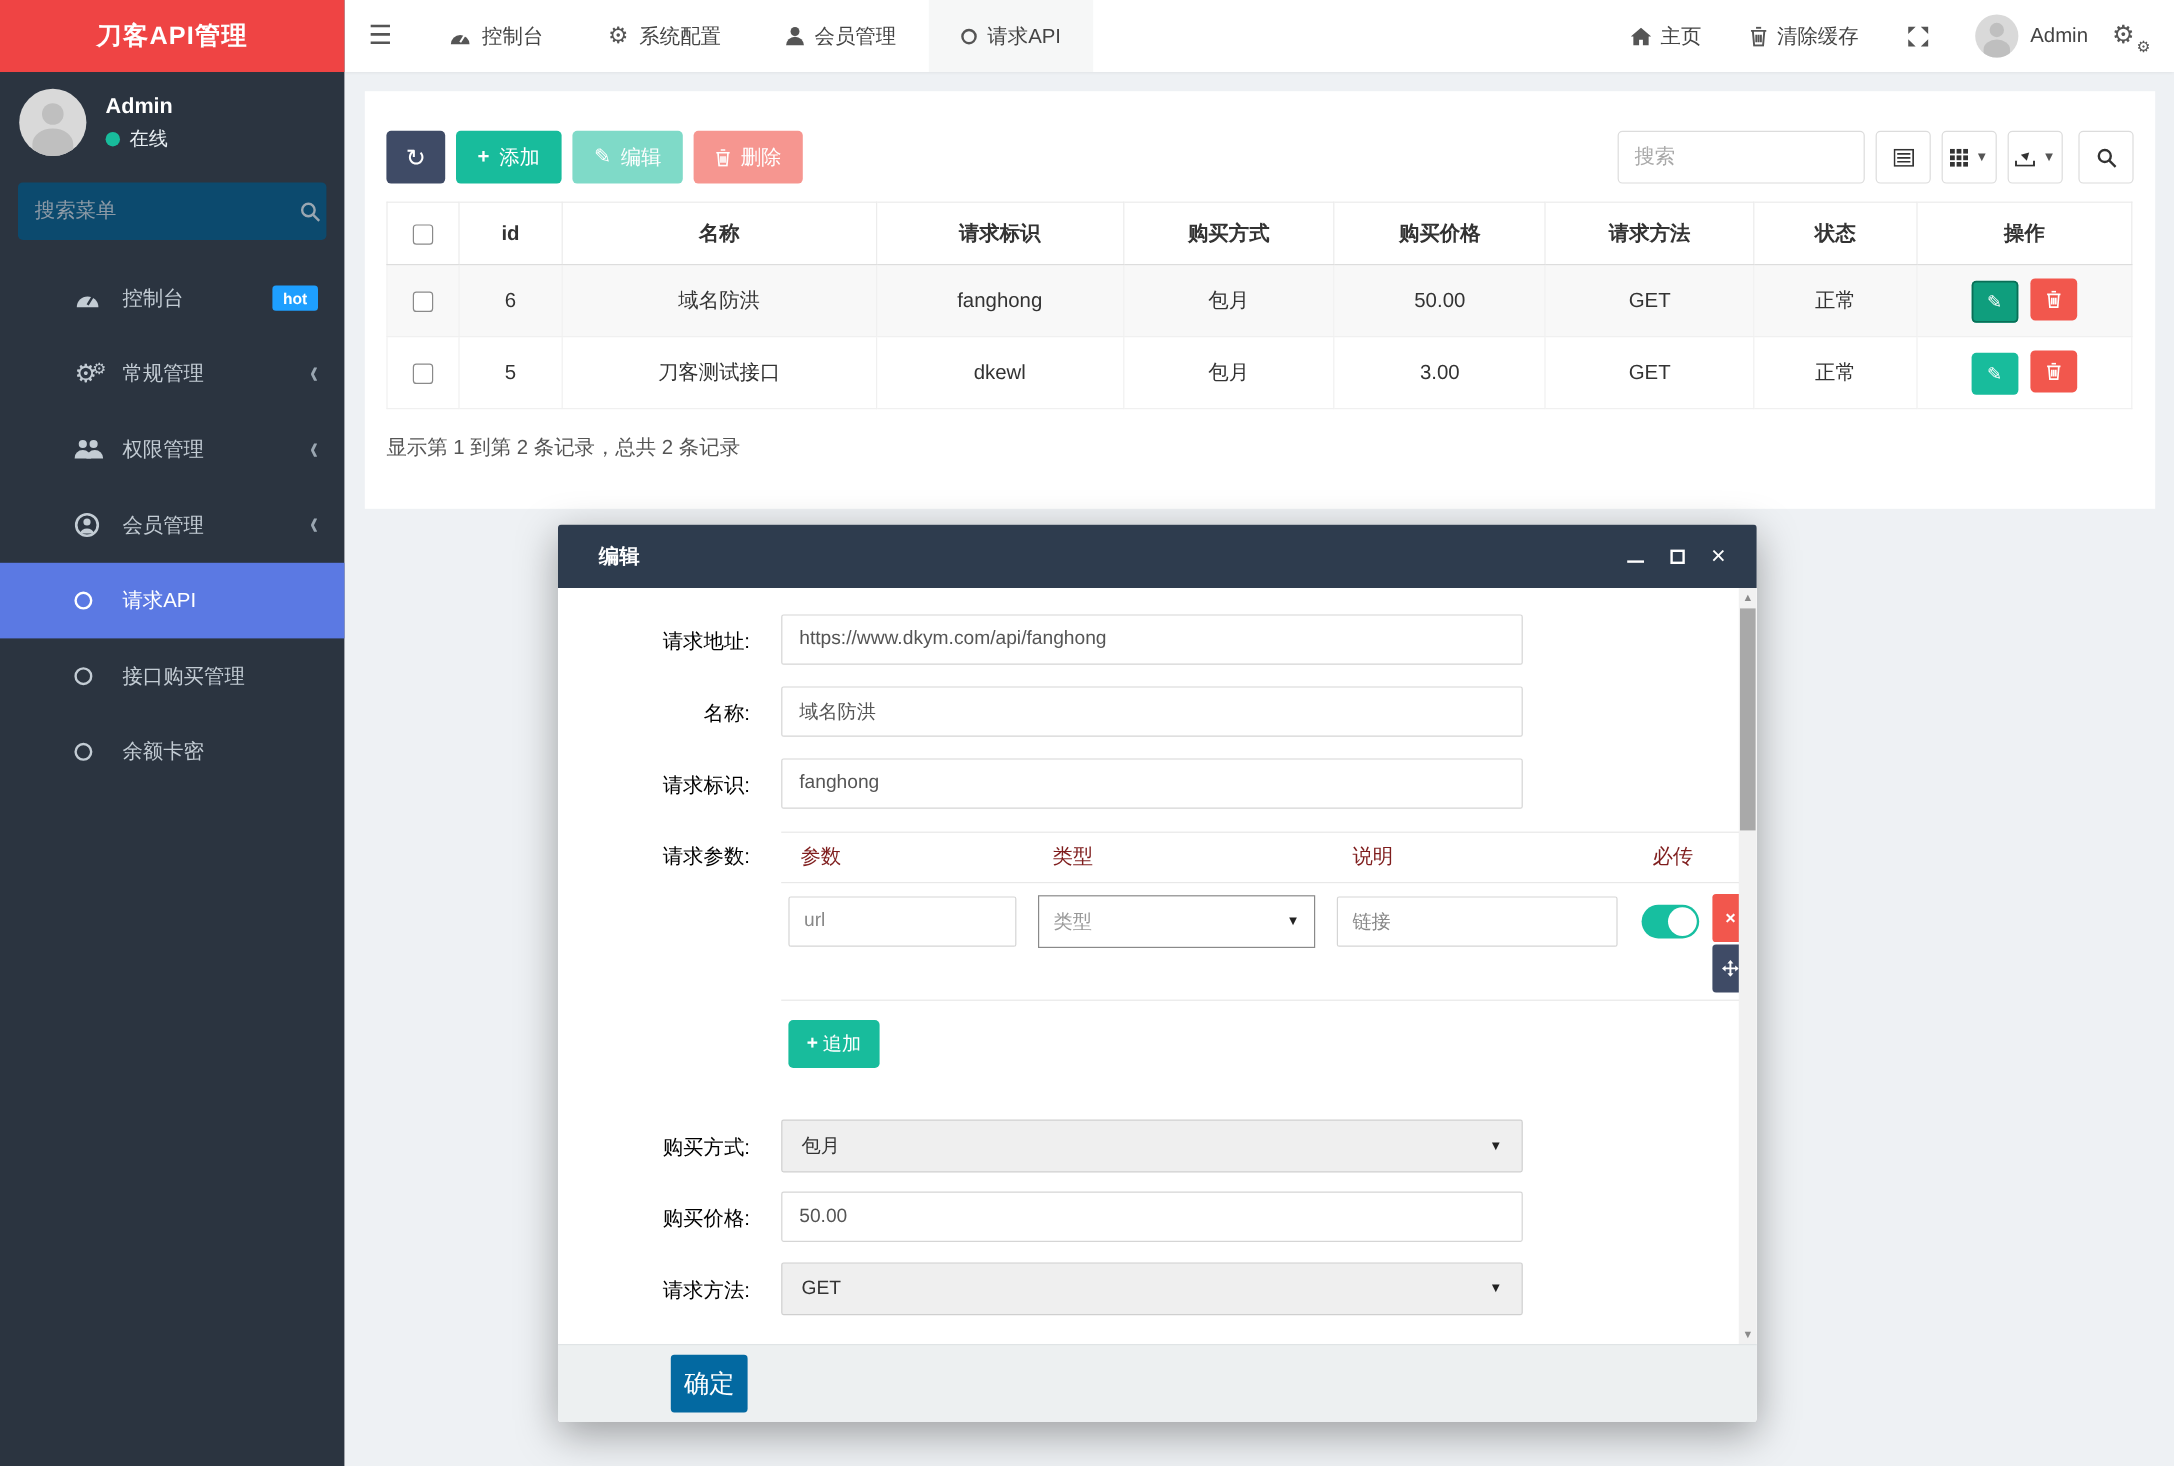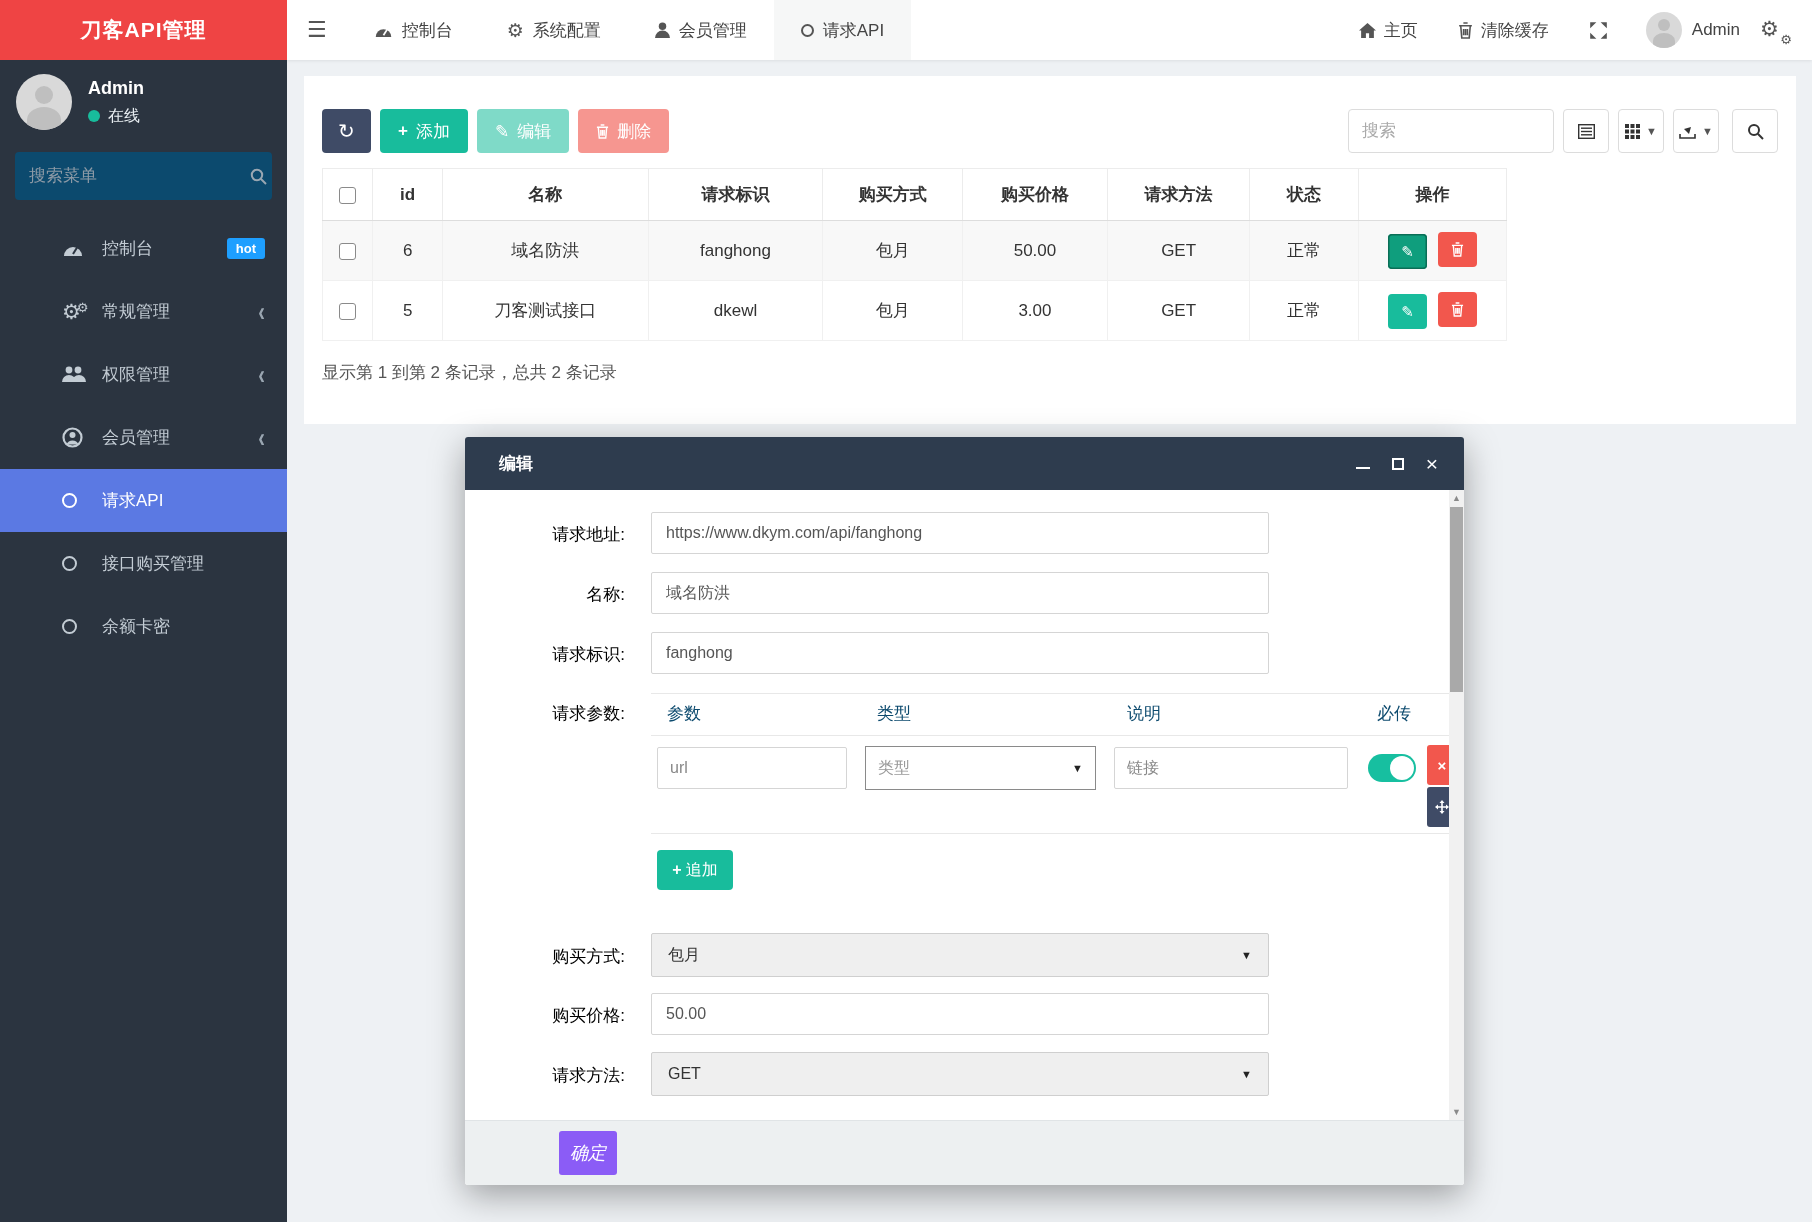--- a/index.html
+++ b/index.html
@@ -60,21 +60,21 @@
   .btn-add { background:#18bc9c; margin-left:9px; }
   .btn-edit { background:#18bc9c; opacity:.55; margin-left:9px; }
   .btn-del { background:#f2574d; opacity:.62; margin-left:9px; }
   .tb-search { margin-left:auto; width:206px; height:44px; border:1px solid #dcdcdc; border-radius:4px;
     padding:0 13px; font-size:17px; color:#555; outline:none; font-family:inherit; }
   .tb-search::placeholder { color:#a9a9a9; }
   .icon-btn { height:44px; min-width:46px; background:#fff; border:1px solid #dcdcdc; border-radius:4px; color:#333;
     display:inline-flex; align-items:center; justify-content:center; gap:6px; margin-left:9px; cursor:pointer; font-size:13px; }
   .caret { font-size:11px; color:#555; }
 
-  table.grid { width:1185px; margin:15px 18px 0 18px; border-collapse:collapse; font-size:17px; color:#333; }
+  table.grid { width:1455px; margin:15px 18px 0 18px; border-collapse:collapse; font-size:17px; color:#333; }
   .grid th { font-weight:bold; height:52px; border:1px solid #ececec; border-bottom:1px solid #ddd; background:#fff; }
   .grid td { height:60px; text-align:center; border:1px solid #f0f0f0; border-top:1px solid #e3e3e3; }
   .grid tr.striped td { background:#f8f8f8; }
   .cbx { width:17px; height:17px; border:1.6px solid #8a8a8a; border-radius:3px; display:inline-block; background:#fff; vertical-align:middle; cursor:pointer; }
   .op-btn { width:39px; height:35px; border:none; border-radius:4px; color:#fff; cursor:pointer; display:inline-flex; align-items:center; justify-content:center; margin:0 3px; font-size:15px; }
   .op-edit { background:#18bc9c; }
   .op-edit.pressed { background:#0f9e7d; box-shadow:0 0 0 2px #0b английsk; box-shadow:inset 0 0 0 1.5px #0a6e56; }
   .op-del { background:#f2574d; }
   .summary { margin:20px 18px 0 18px; font-size:17px; color:#555; }
 
@@ -89,35 +89,35 @@
   .wb-max { width:12px; height:12px; border:2px solid #fff; }
   .wb-close { font-size:21px; line-height:1; }
   .modal-body { position:relative; height:630px; background:#fff; }
   .f-label { position:absolute; width:160px; text-align:right; font-size:17px; color:#000000; }
   .f-input { position:absolute; left:186px; width:618px; height:42px; border:1px solid #d5d5d5; border-radius:2px;
     padding:0 14px; font-size:16px; color:#555; outline:none; font-family:inherit; background:#fff; }
   .f-select { position:absolute; left:186px; width:618px; height:44px; background:#efefef; border:1px solid #cfcfcf; border-radius:2px;
     display:flex; align-items:center; padding:0 16px; font-size:16px; color:#333; cursor:pointer; }
   .f-select .caret { margin-left:auto; }
   .param-line { position:absolute; left:186px; width:799px; border-top:1px solid #e8e8e8; }
-  .p-head { position:absolute; font-size:17px; color:#0c4a6e;font-family:Liberation Mono, monospace; }
+  .p-head { position:absolute; font-size:17px; color:#7f1d1d;font-family:Liberation Mono, monospace; }
   .p-input { position:absolute; height:42px; border:1px solid #d5d5d5; border-radius:2px; padding:0 12px; font-size:16px; color:#888; outline:none; font-family:inherit; }
   .p-select { position:absolute; height:44px; background:#fff; border:1px solid #8a8a8a; display:flex; align-items:center; padding:0 12px; font-size:16px; color:#999; cursor:pointer; }
   .toggle { position:absolute; width:48px; height:28px; border-radius:14px; background:#17bfa0; cursor:pointer; }
   .toggle .knob { position:absolute; right:2px; top:2px; width:24px; height:24px; border-radius:50%; background:#fff; }
   .sq-btn { position:absolute; width:30px; height:40px; border:none; color:#fff; display:flex; align-items:center; justify-content:center; cursor:pointer; font-size:15px; }
   .sq-red { background:#f2574d; border-radius:3px 0 0 3px; }
   .sq-navy { background:#3f4b66; border-radius:3px 0 0 3px; }
   .btn-append { position:absolute; left:192px; width:76px; height:40px; background:#18bc9c; color:#fff; border:none; border-radius:4px;
     font-size:16px; display:flex; align-items:center; justify-content:center; gap:4px; cursor:pointer; font-family:inherit; }
   .scrollbar { position:absolute; right:0; top:0; width:15px; height:630px; background:#f1f1f1; z-index:3; }
   .sb-arrow { position:absolute; left:0; width:15px; height:16px; color:#8a8a8a; font-size:9px; display:flex; align-items:center; justify-content:center; cursor:pointer; }
   .sb-thumb { position:absolute; left:1px; top:17px; width:13px; height:185px; background:#a9a9a9; cursor:pointer; }
   .modal-footer { height:65px; background:#edf0f1; border-top:1px solid #e0e4e6; display:flex; align-items:center; padding-left:94px; }
-  .btn-confirm { background:#8b5cf6; color:#fff; border:none; border-radius:3px; padding:10px 11px; font-size:18px; cursor:pointer; font-family:inherit;font-style:italic; }
+  .btn-confirm { background:#0369a1; color:#fff; border:none; border-radius:3px; padding:10px 11px; font-size:21px; cursor:pointer; font-family:inherit; }
 
   svg { display:block; }
 </style>
 </head>
 <body>
 
 <div class="sidebar">
   <div class="brand">刀客API管理</div>
 
   <div class="profile">

